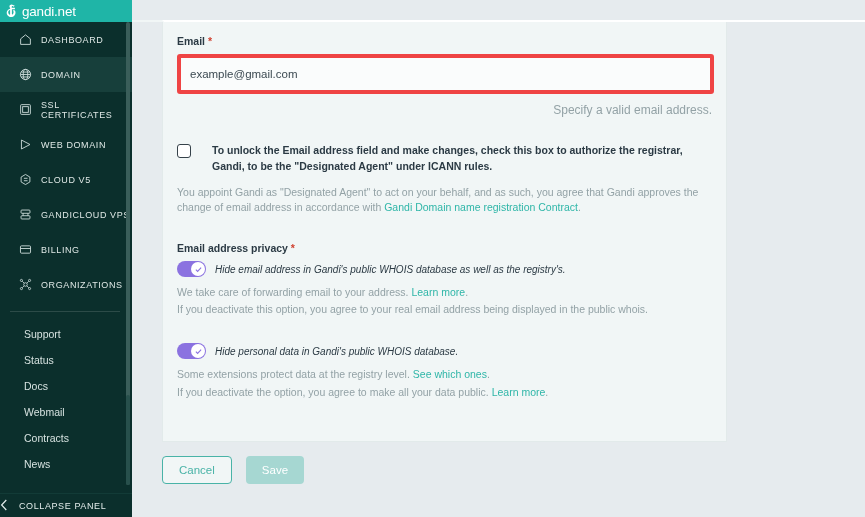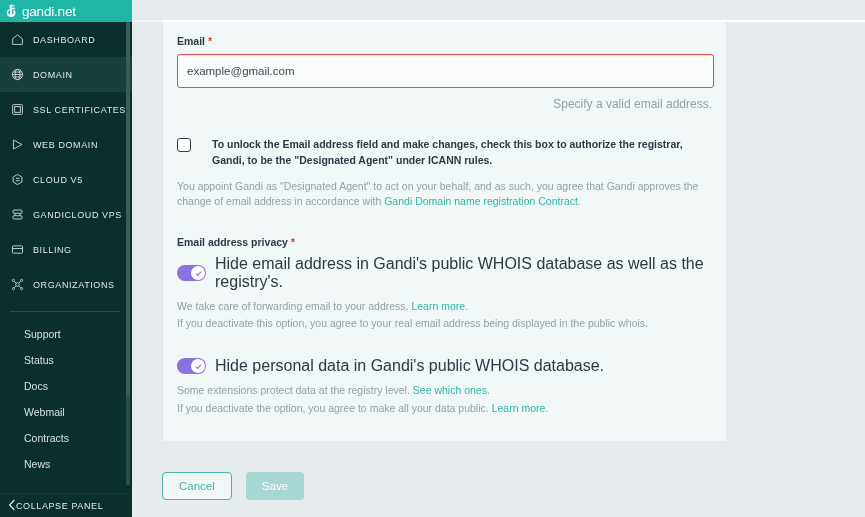--- a/index.html
+++ b/index.html
@@ -53,21 +53,21 @@
     flex: 1 1 auto;
     padding-top: 0px;
     overflow: hidden;
     position: relative;
   }
   .nav-item {
     height: 35px;
     display: flex;
     align-items: center;
     gap: 9px;
-    padding-left: 10px;
+    padding-left: 18px;
     color: #dfe8e6;
     font-size: 9px;
     letter-spacing: 0.6px;
     cursor: pointer;
   }
   .nav-item.active { background: #173f3b; }
   .nav-ico {
     width: 14px; height: 14px;
     flex: 0 0 14px;
     display: flex; align-items: center; justify-content: center;
@@ -86,22 +86,21 @@
     padding-left: 24px;
     color: #d6e2e0;
     font-size: 10.5px;
     cursor: pointer;
   }
   .collapse {
     height: 24px;
     flex: 0 0 24px;
     display: flex;
     align-items: center;
-    gap: 0;
-    padding-left: 8px;
+    gap: 11px;
     color: #e2eceb;
     font-size: 9px;
     letter-spacing: 0.6px;
     background: #0b2f2c;
     border-top: 1px solid #123b37;
     cursor: pointer;
   }
   .sb-track {
     position: absolute;
     right: 2px; top: 22px;
@@ -181,21 +180,21 @@
     color: #2b3a44;
     margin-bottom: 7px;
   }
   .req { color: #d0402f; font-weight: bold; }
 
   .text-input {
     display: block;
     width: 537px;
     height: 27px;
     background: #fafcfc;
-    border: 1px solid #ef4444;
+    border: 4px solid #ef4444;
     border-radius: 3px;
     padding: 16px 9px;
     font-family: "Liberation Sans", sans-serif;
     font-size: 11.5px;
     color: #3c4a52;
     outline: none;
   }
   .hint {
     font-size: 12px;
     color: #93a2a6;
@@ -254,34 +253,35 @@
     right: 1px; top: 1px;
     width: 14px; height: 14px;
     background: #ffffff;
     border-radius: 50%;
     display: flex;
     align-items: center;
     justify-content: center;
     color: #8b72e0;
   }
   .toggle-text {
-    font-size: 16px;
+    font-size: 10px;
     color: #2b3a44;
+    font-style: italic;
   }
   .subpara {
     font-size: 10.5px;
     color: #93a2a6;
     line-height: 1.45;
     margin-top: 8px;
   }
   .subpara.tight { margin-top: 2px; }
 
   .actions {
     position: absolute;
-    left: 30px; top: 450px;
+    left: 30px; top: 434px;
     display: flex;
     gap: 14px;
     align-items: center;
   }
   .btn {
     height: 28px;
     border-radius: 4px;
     font-family: "Liberation Sans", sans-serif;
     font-size: 11.5px;
     cursor: pointer;

